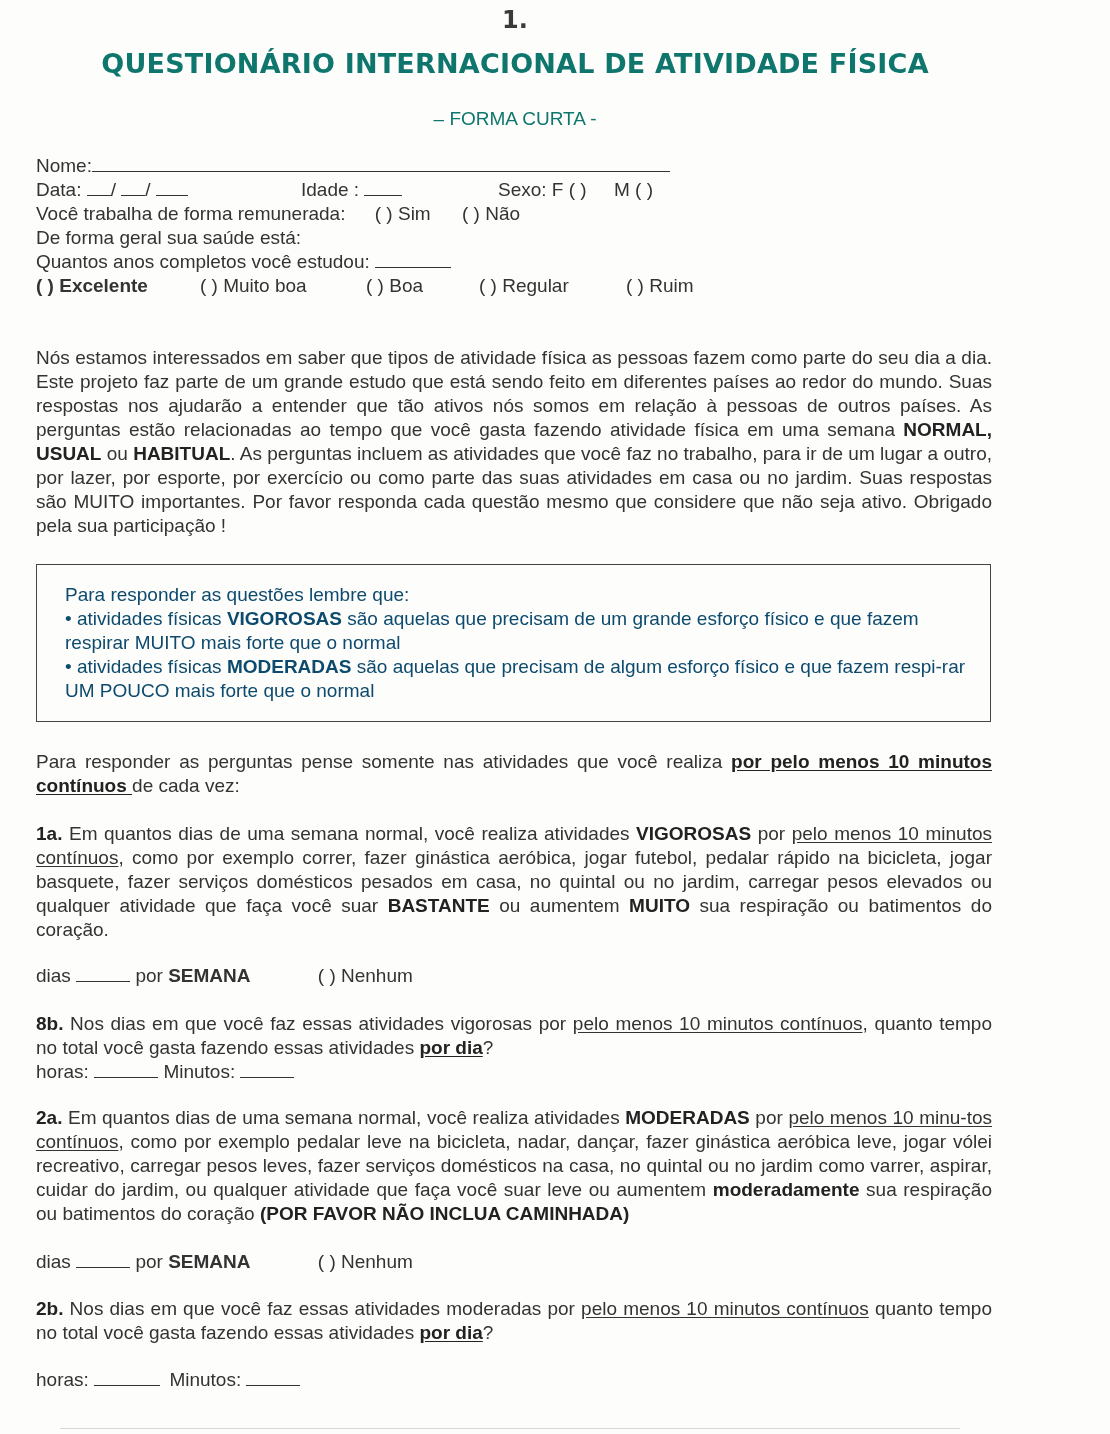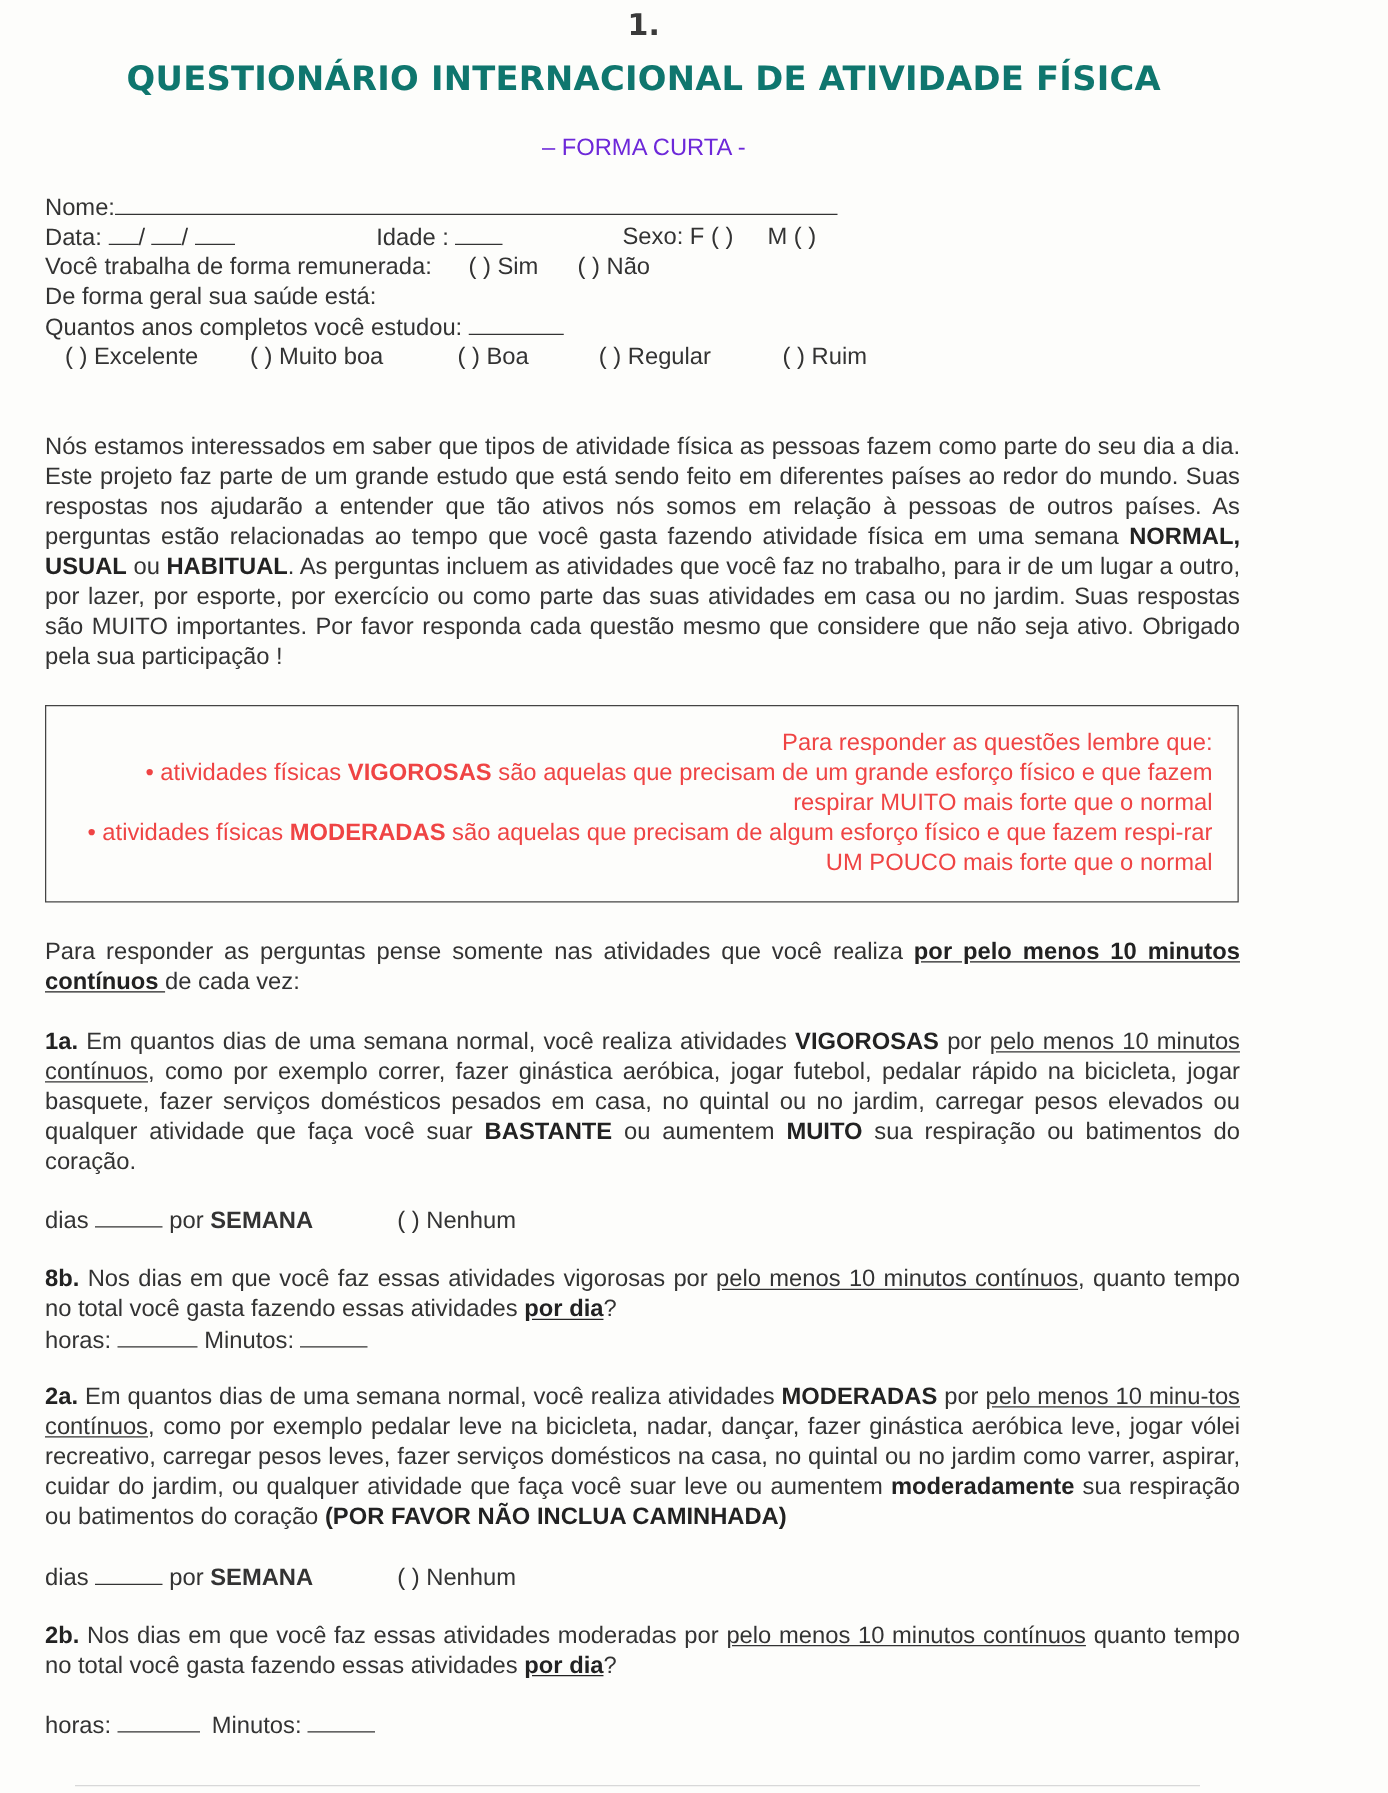--- a/index.html
+++ b/index.html
@@ -12,40 +12,40 @@
     position: absolute; top: 6px; left: 0; width: 1030px; text-align: center;
     font-family: "DejaVu Sans", sans-serif; font-weight: bold; font-size: 24px; color: #3a3a3a;
   }
   .title {
     position: absolute; top: 48px; left: 0; width: 1030px; text-align: center;
     font-family: "DejaVu Sans", sans-serif; font-weight: bold; font-size: 27px; color: #0f766e;
     letter-spacing: 0.2px;
   }
   .subtitle {
     position: absolute; top: 108px; left: 0; width: 1030px; text-align: center;
-    font-size: 19px; color: #6d28d9;
+    font-size: 19px; color: #0f766e;
   }
   .fields {
     position: absolute; top: 154px; left: 36px; font-size: 19px; line-height: 24px; color: #333;
   }
   .row { white-space: nowrap; position: relative; height: 24px; }
   .blank { display: inline-block; border-bottom: 1.3px solid #333; height: 17px; vertical-align: baseline; }
   .opt { display: inline-block; }
   .para {
     position: absolute; left: 36px; width: 956px; font-size: 19px; line-height: 24px;
     text-align: justify; color: #333;
   }
   .para b { color: #222; }
   .u { text-decoration: underline; text-underline-offset: 2px; }
   .box {
     position: absolute; top: 564px; left: 36px; width: 955px; height: 158px;
     border: 1.5px solid #444; box-sizing: border-box;
   }
   .box-inner {
-    position: absolute; top: 18px; left: 28px; width: 905px; font-size: 19px; line-height: 24px; color: #ef4444; text-align: right;
+    position: absolute; top: 18px; left: 28px; width: 905px; font-size: 19px; line-height: 24px; color: #0c4a6e;
   }
   .ans { position: absolute; left: 36px; font-size: 19px; line-height: 24px; color: #333; white-space: nowrap; }
   .bottom-line { position: absolute; top: 1428px; left: 60px; width: 900px; border-top: 1px solid #d8d8d8; }
 </style>
 </head>
 <body>
 
 <div class="page-num">1.</div>
 <div class="title">QUESTIONÁRIO INTERNACIONAL DE ATIVIDADE FÍSICA</div>
 <div class="subtitle">– FORMA CURTA -</div>
@@ -74,21 +74,21 @@
     <span style="margin-left:26px;text-align:right;">(   ) Não</span>
   </div>
   <div class="row">
     <span>De forma geral sua saúde está:</span>
   </div>
   <div class="row">
     <span>Quantos anos completos você estudou:</span>
     <span class="blank" style="width:76px;"></span>
   </div>
   <div class="row">
-    <span class="opt" style="position:absolute; left:16px;">(   ) Excelente</span>
+    <span class="opt" style="position:absolute; left:0;font-weight:bold;">(   ) Excelente</span>
     <span class="opt" style="position:absolute; left:164px;">(   ) Muito boa</span>
     <span class="opt" style="position:absolute; left:330px;">(   ) Boa</span>
     <span class="opt" style="position:absolute; left:443px;">(   ) Regular</span>
     <span class="opt" style="position:absolute; left:590px;">(   ) Ruim</span>
   </div>
 </div>
 
 <div class="para" style="top:346px;">
   <span>Nós estamos interessados em saber que tipos de atividade física as pessoas fazem como parte do seu dia a dia. Este projeto faz parte de um grande estudo que está sendo feito em diferentes países ao redor do mundo. Suas respostas nos ajudarão a entender que tão ativos nós somos em relação à pessoas de outros países. As perguntas estão relacionadas ao tempo que você gasta fazendo atividade física em uma semana </span><b>NORMAL, USUAL</b><span> ou </span><b>HABITUAL</b><span>. As perguntas incluem as atividades que você faz no trabalho, para ir de um lugar a outro, por lazer, por esporte, por exercício ou como parte das suas atividades em casa ou no jardim. Suas respostas são MUITO importantes. Por favor responda cada questão mesmo que considere que não seja ativo. Obrigado pela sua participação !</span>
 </div>

